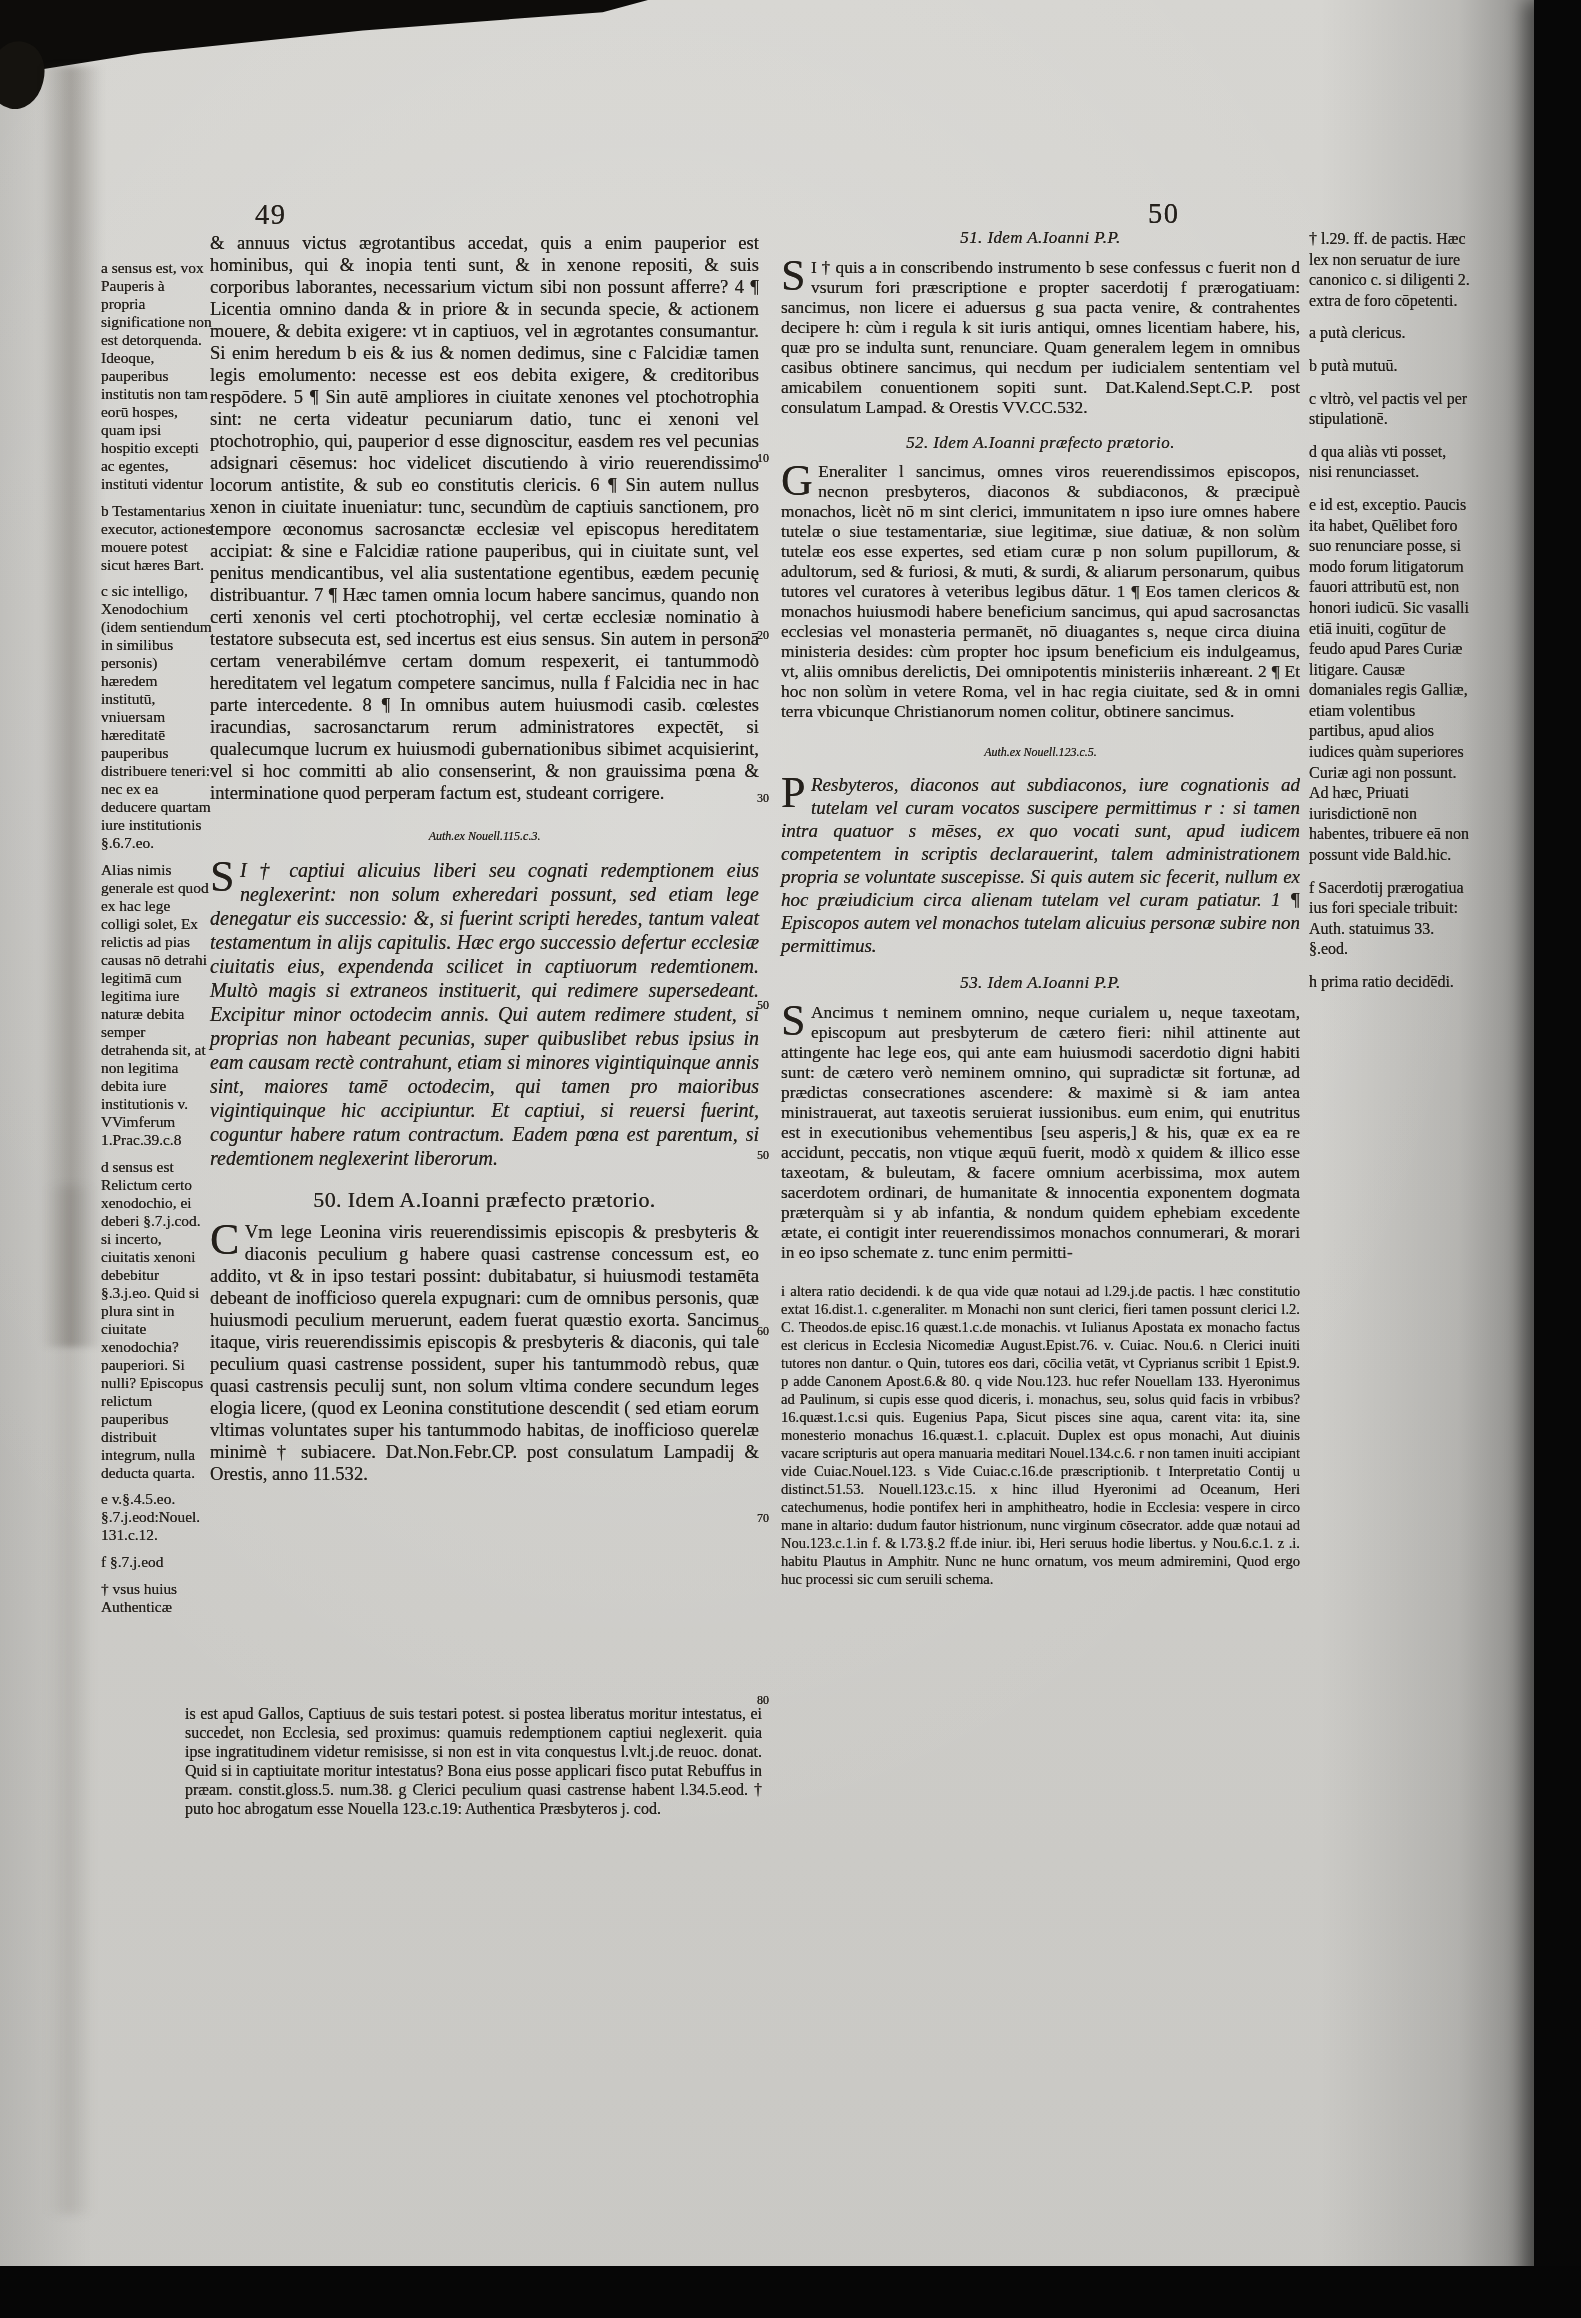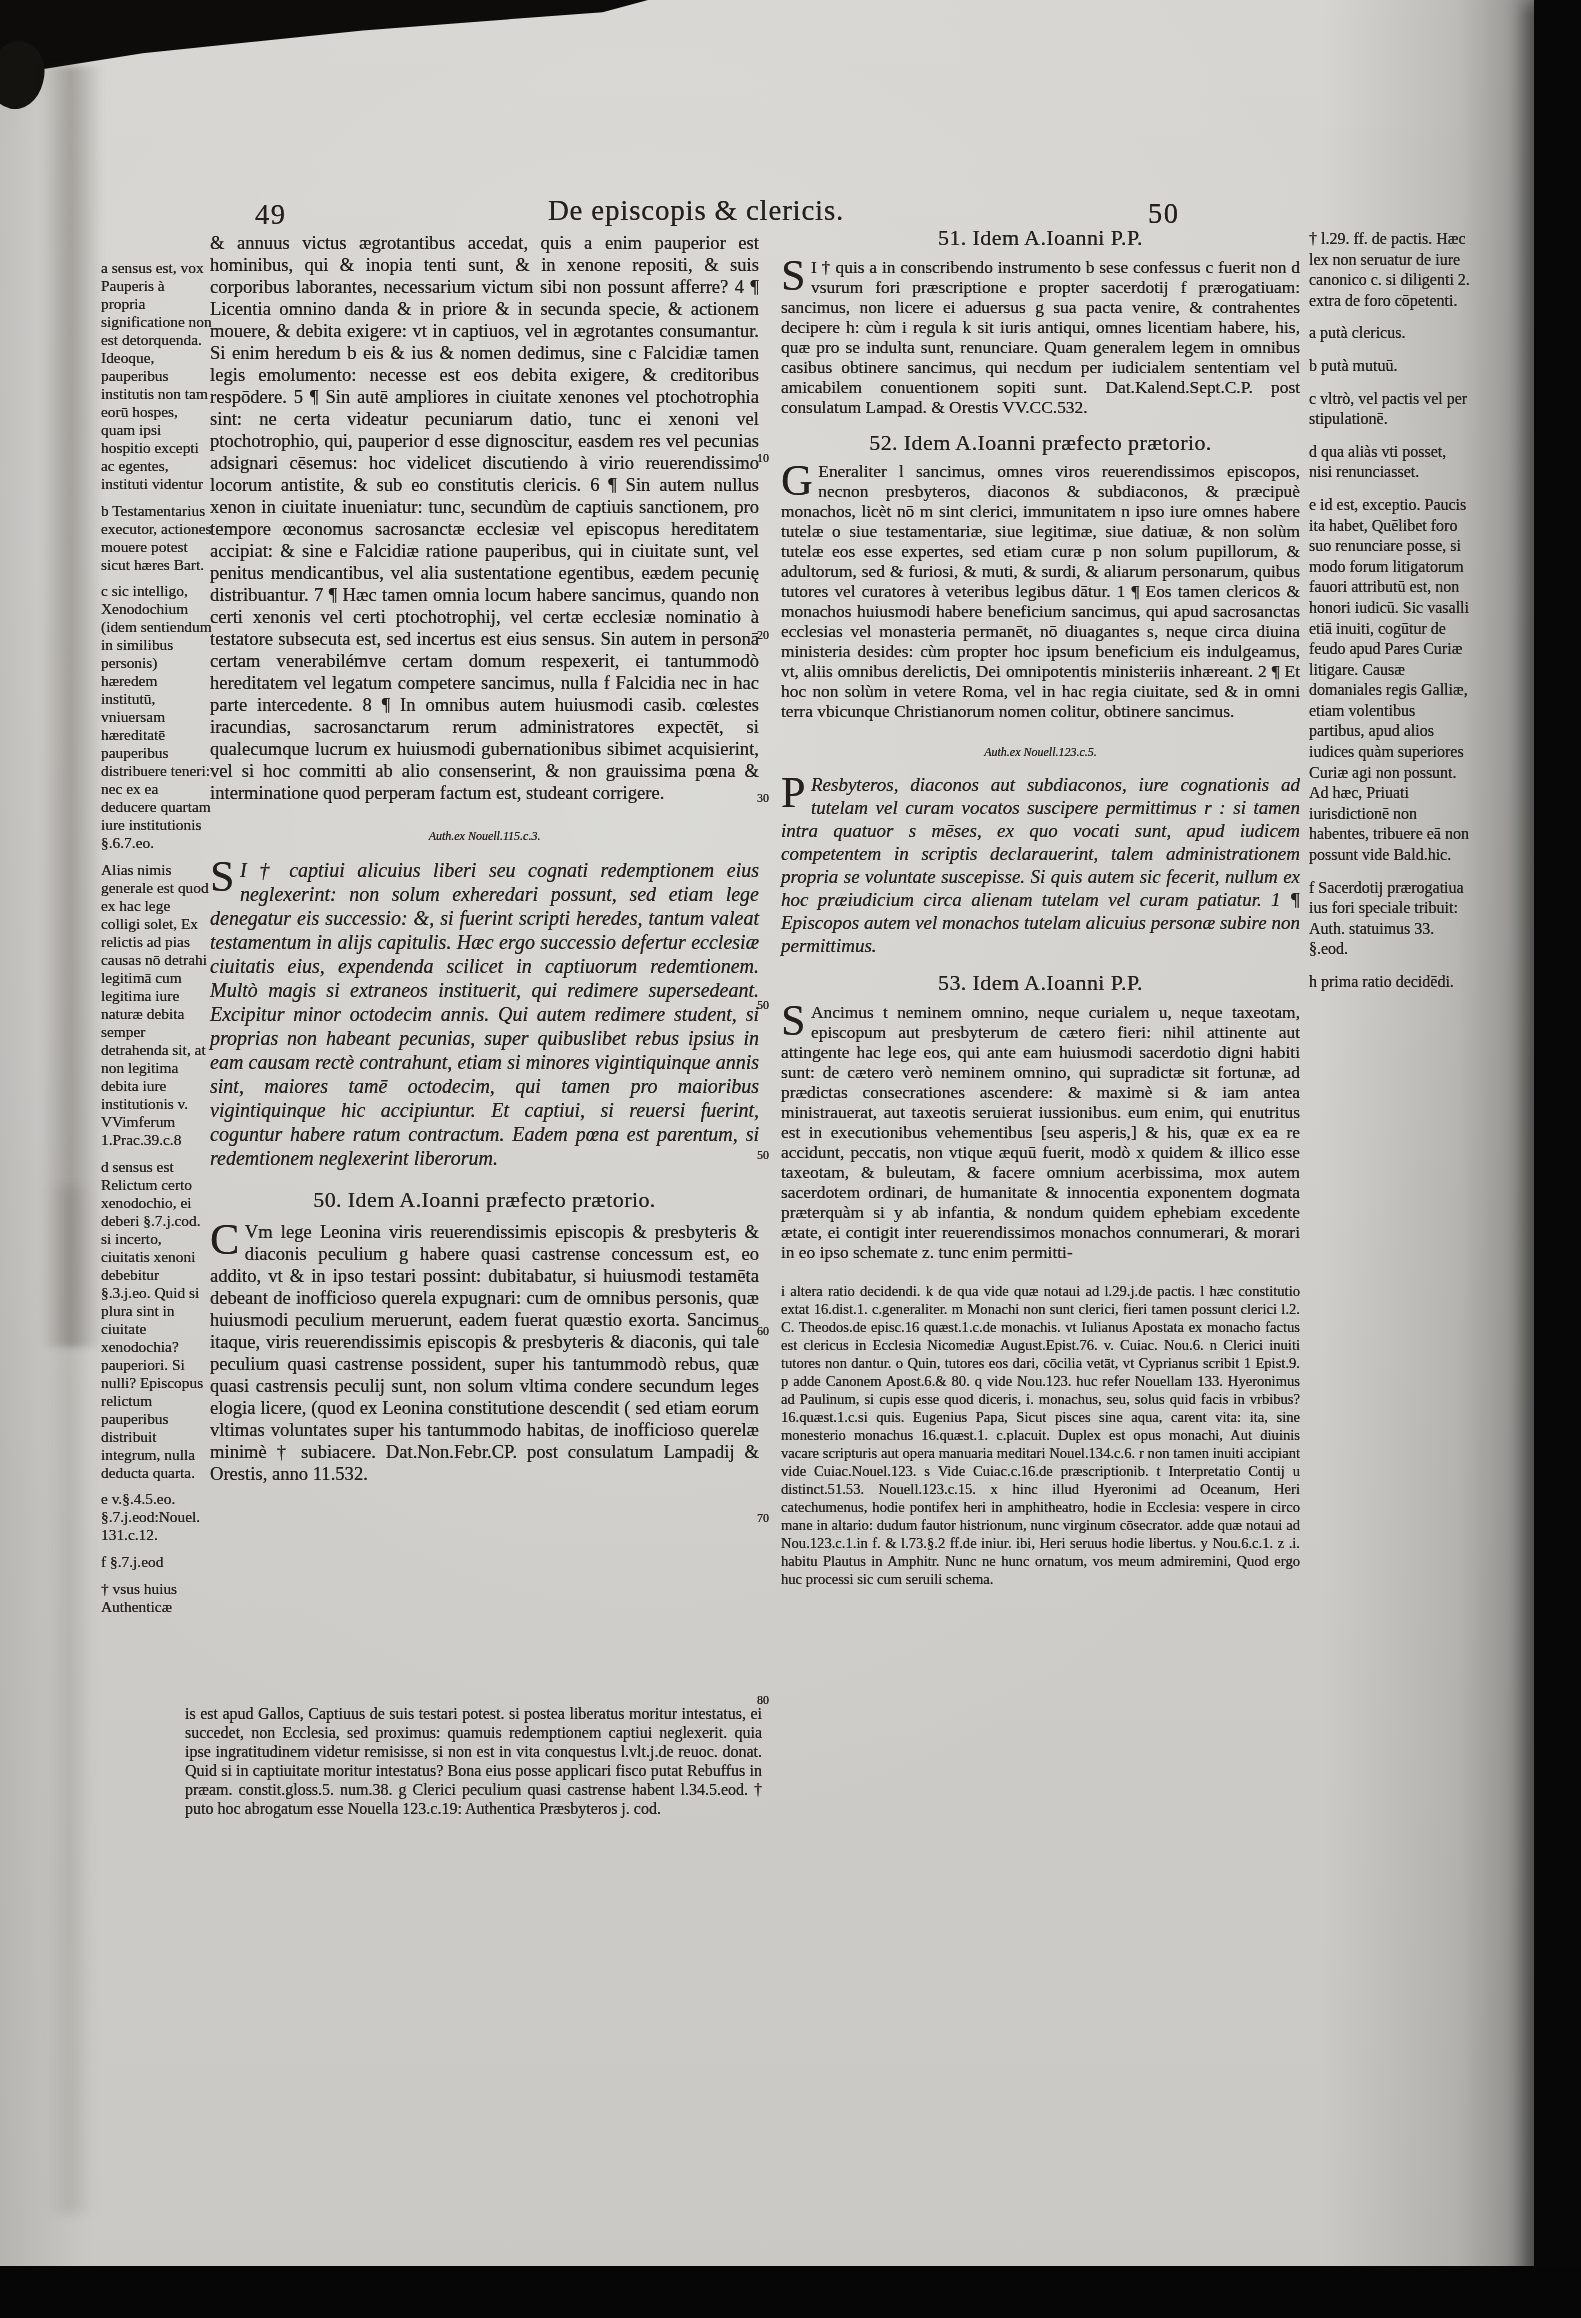--- a/index.html
+++ b/index.html
@@ -40,21 +40,21 @@
                 font-size:16px;line-height:20.6px;}
   .right-margin p{margin:0 0 12px 0;text-align:left;}
 
   .col-left{position:absolute;left:210px;top:232px;width:549px;
             font-size:18.6px;line-height:22px;}
   .col-right{position:absolute;left:781px;top:228px;width:519px;
              font-size:17.4px;line-height:20px;}
 
   .law-head{font-weight:normal;font-size:22px;text-align:center;margin:19px 0 10.3px 0;letter-spacing:0.4px;}
   .auth-head{font-weight:normal;font-style:italic;font-size:12px;text-align:center;margin:20.6px 0 11px 0;}
-  .col-right .law-head{font-size:22px;margin:16px 0 8.7px 0;}
+  .col-right .law-head{font-size:17px;margin:16px 0 8.7px 0;font-style:italic;}
 
   .ital{font-style:italic;font-size:20px;line-height:24px;}
   .col-right .ital{font-size:19px;line-height:23px;}
 
   .dropcap{float:left;font-size:44px;line-height:35px;padding:1.6px 5.5px 0 0;font-style:normal;}
   .commentary{font-size:14.6px;line-height:18px;margin-top:20.6px;}
   .authentica{position:absolute;left:185px;top:1704px;width:577px;
               font-size:16px;line-height:19px;text-align:justify;}
   .gutter span{position:absolute;left:757px;width:33px;font-size:12px;}
 </style>
@@ -63,21 +63,20 @@
 
 <div class="canvas">
   <div class="paper ink">
 
     <div class="top-edge"></div>
     <div class="corner-blob"></div>
     <div class="fold-shadow"></div>
     <div class="fold-shadow2"></div>
 
     <span class="pagenum l">49</span>
-    <div class="running-title">De episcopis &amp; clericis.</div>
     <span class="pagenum r">50</span>
 
     <div class="left-margin">
       <p>a sensus est, vox Pauperis à propria significatione non est detorquenda. Ideoque, pauperibus institutis non tam eorū hospes, quam ipsi hospitio excepti ac egentes, instituti videntur</p>
       <p>b Testamentarius executor, actiones mouere potest sicut hæres Bart.</p>
       <p>c sic intelligo, Xenodochium (idem sentiendum in similibus personis) hæredem institutū, vniuersam hæreditatē pauperibus distribuere teneri: nec ex ea deducere quartam iure institutionis §.6.7.eo.</p>
       <p>Alias nimis generale est quod ex hac lege colligi solet, Ex relictis ad pias causas nō detrahi legitimā cum legitima iure naturæ debita semper detrahenda sit, at non legitima debita iure institutionis v. VVimferum 1.Prac.39.c.8</p>
       <p>d sensus est Relictum certo xenodochio, ei deberi §.7.j.cod. si incerto, ciuitatis xenoni debebitur §.3.j.eo. Quid si plura sint in ciuitate xenodochia? pauperiori. Si nulli? Episcopus relictum pauperibus distribuit integrum, nulla deducta quarta.</p>
       <p>e v.§.4.5.eo. §.7.j.eod:Nouel. 131.c.12.</p>
       <p>f §.7.j.eod</p>

